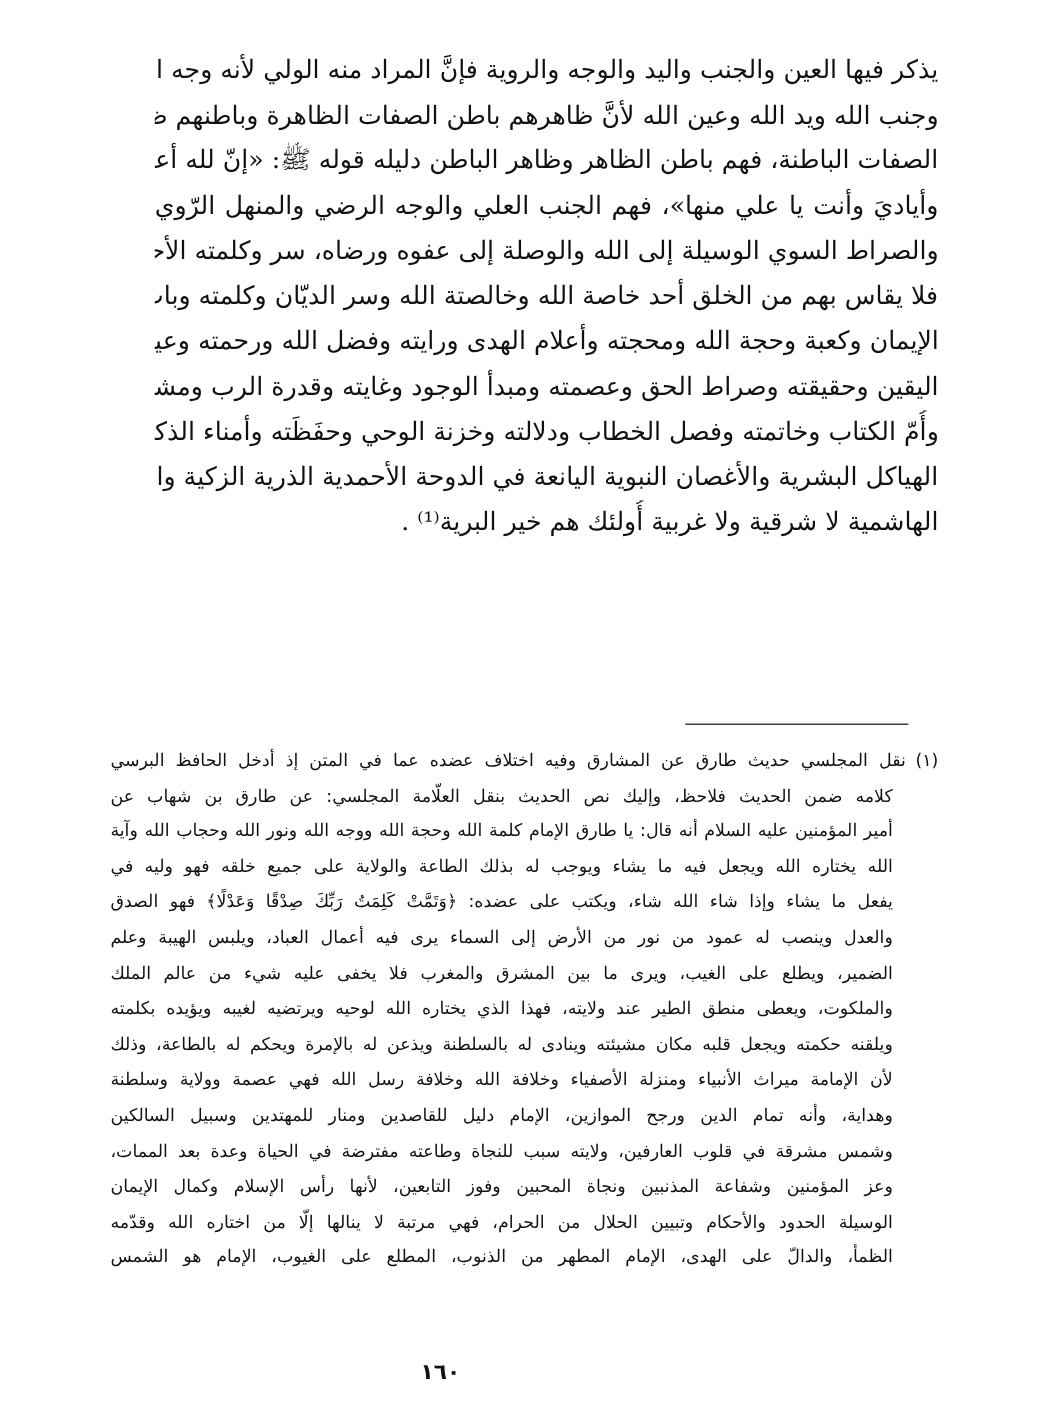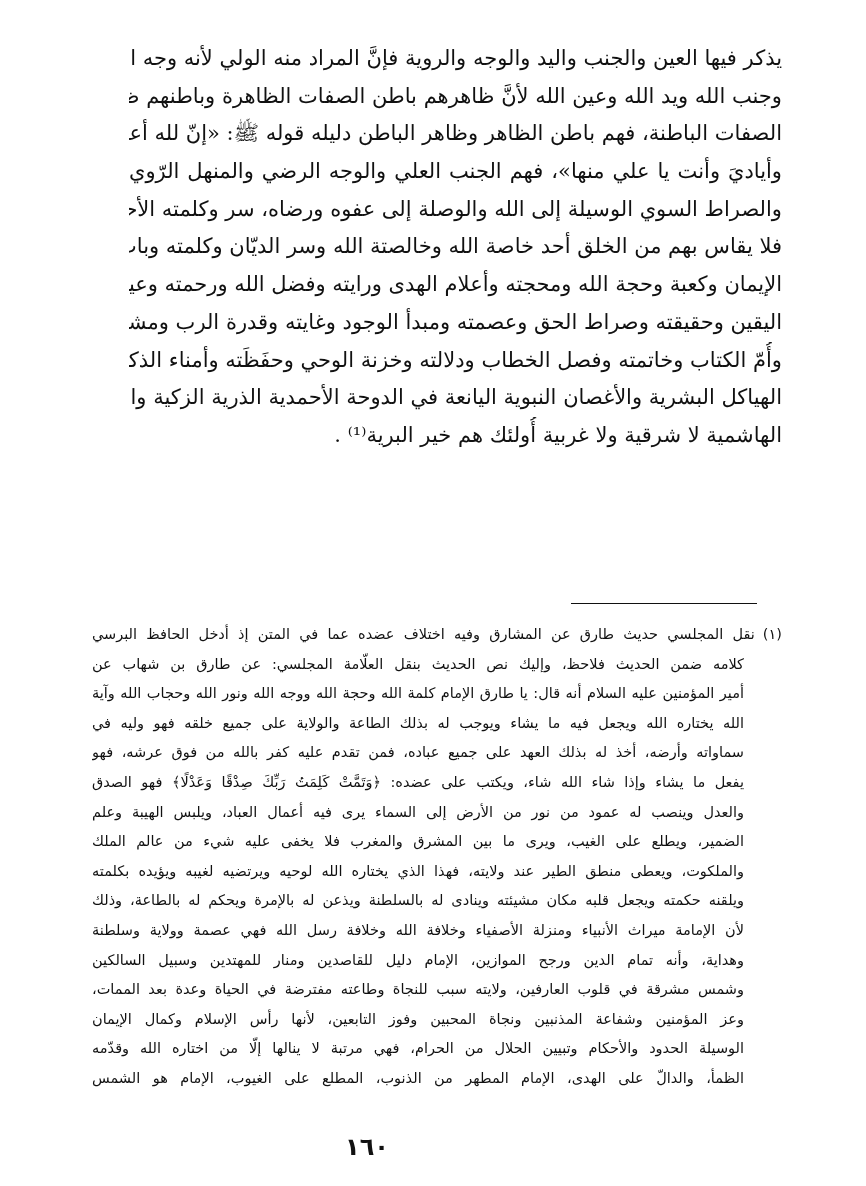--- a/index.html
+++ b/index.html
@@ -15,21 +15,21 @@
   .rule { position:absolute; left:571px; top:603px; width:186px; height:0; border-top:1.6px solid #111; }
   .footnotes {
     position:absolute; left:92px; width:690px; top:620px;
     direction:rtl; font-family:"DejaVu Sans", sans-serif; font-size:14.5px; line-height:29.6px;
   }
   .fn-line { display:block; white-space:nowrap; text-align:justify; text-align-last:justify; height:29.6px; overflow:hidden; }
   .fn-line.indent { padding-right:38px; }
   .fn-num { margin-left:8px; }
   .page-number {
     position:absolute; left:0; width:734px; top:1133px; text-align:center;
-    font-family:"DejaVu Sans", sans-serif; font-weight:bold; font-size:24px; direction:rtl;
+    font-family:"DejaVu Sans", sans-serif; font-weight:bold; font-size:18px; direction:rtl;
   }
 </style>
 </head>
 <body>
 
 <div class="page">
 
   <div class="body-text">
     <span class="body-line">يذكر فيها العين والجنب واليد والوجه والروية فإنَّ المراد منه الولي لأنه وجه الله</span>
     <span class="body-line">وجنب الله ويد الله وعين الله لأنَّ ظاهرهم باطن الصفات الظاهرة وباطنهم ظاهر</span>
@@ -44,21 +44,20 @@
     <span class="body-line last">الهاشمية لا شرقية ولا غربية أُولئك هم خير البرية⁽¹⁾ .</span>
   </div>
 
   <div class="rule"></div>
 
   <div class="footnotes">
     <span class="fn-line"><span class="fn-num">(١)</span><span>نقل المجلسي حديث طارق عن المشارق وفيه اختلاف عضده عما في المتن إذ أدخل الحافظ البرسي</span></span>
     <span class="fn-line indent">كلامه ضمن الحديث فلاحظ، وإليك نص الحديث بنقل العلّامة المجلسي: عن طارق بن شهاب عن</span>
     <span class="fn-line indent">أمير المؤمنين عليه السلام أنه قال: يا طارق الإمام كلمة الله وحجة الله ووجه الله ونور الله وحجاب الله وآية</span>
     <span class="fn-line indent">الله يختاره الله ويجعل فيه ما يشاء ويوجب له بذلك الطاعة والولاية على جميع خلقه فهو وليه في</span>
-    <span class="fn-line indent">سماواته وأرضه، أخذ له بذلك العهد على جميع عباده، فمن تقدم عليه كفر بالله من فوق عرشه، فهو</span>
     <span class="fn-line indent">يفعل ما يشاء وإذا شاء الله شاء، ويكتب على عضده: ﴿وَتَمَّتْ كَلِمَتُ رَبِّكَ صِدْقًا وَعَدْلًا﴾ فهو الصدق</span>
     <span class="fn-line indent">والعدل وينصب له عمود من نور من الأرض إلى السماء يرى فيه أعمال العباد، ويلبس الهيبة وعلم</span>
     <span class="fn-line indent">الضمير، ويطلع على الغيب، ويرى ما بين المشرق والمغرب فلا يخفى عليه شيء من عالم الملك</span>
     <span class="fn-line indent">والملكوت، ويعطى منطق الطير عند ولايته، فهذا الذي يختاره الله لوحيه ويرتضيه لغيبه ويؤيده بكلمته</span>
     <span class="fn-line indent">ويلقنه حكمته ويجعل قلبه مكان مشيئته وينادى له بالسلطنة ويذعن له بالإمرة ويحكم له بالطاعة، وذلك</span>
     <span class="fn-line indent">لأن الإمامة ميراث الأنبياء ومنزلة الأصفياء وخلافة الله وخلافة رسل الله فهي عصمة وولاية وسلطنة</span>
     <span class="fn-line indent">وهداية، وأنه تمام الدين ورجح الموازين، الإمام دليل للقاصدين ومنار للمهتدين وسبيل السالكين</span>
     <span class="fn-line indent">وشمس مشرقة في قلوب العارفين، ولايته سبب للنجاة وطاعته مفترضة في الحياة وعدة بعد الممات،</span>
     <span class="fn-line indent">وعز المؤمنين وشفاعة المذنبين ونجاة المحبين وفوز التابعين، لأنها رأس الإسلام وكمال الإيمان</span>
     <span class="fn-line indent">الوسيلة الحدود والأحكام وتبيين الحلال من الحرام، فهي مرتبة لا ينالها إلّا من اختاره الله وقدّمه</span>

